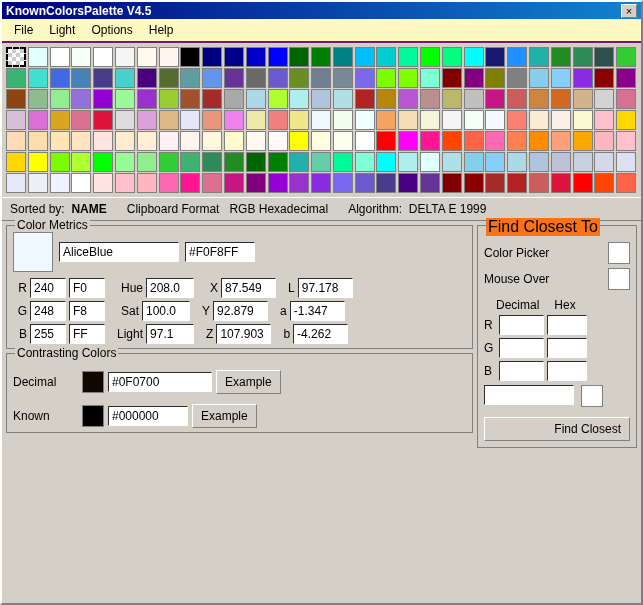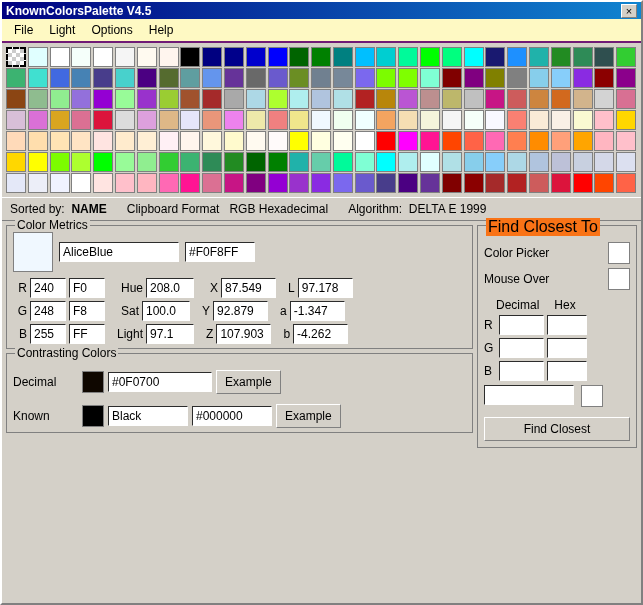--- a/index.html
+++ b/index.html
@@ -545,21 +545,20 @@
           <div class="contrasting-row">
             <span style="width:65px">Decimal</span>
             <div class="contrast-swatch" style="background:#0F0700;"></div>
             <input class="input-field" style="width: 104px;" value="#0F0700">
             <button class="btn">Example</button>
           </div>
 
           <div class="contrasting-row">
             <span style="width:65px">Known</span>
             <div class="contrast-swatch" style="background:#000000;"></div>
-            <input class="input-field" style="width: 80px;" value="Black">
             <input class="input-field" style="width: 80px;" value="#000000">
             <button class="btn">Example</button>
           </div>
         </div>
       </div>
     </div>
 
     <div class="right-panel">
       <div class="find-closest-group">
         <span class="find-closest-title">Find Closest To</span>
@@ -590,19 +589,19 @@
         <div class="fc-rgb-row">
           <span class="fc-rgb-label">B</span>
           <input class="input-field input-fc-dec" style="">
           <input class="input-field input-fc-hex" style="">
         </div>
         <div style="margin-top:4px;">
           <input class="input-field" style="width: 90px;">
           <div class="fc-swatch" style="display:inline-block;vertical-align:middle;margin-left:4px;"></div>
         </div>
         <div class="find-closest-btn">
-          <button class="btn" style="width:100%; margin-top:4px;">Find Closest</button>
+          <button class="btn" style="width:100%; margin-top:4px;text-align:right;">Find Closest</button>
         </div>
       </div>
     </div>
   </div>
 
 </div>
 
 </body></html>

